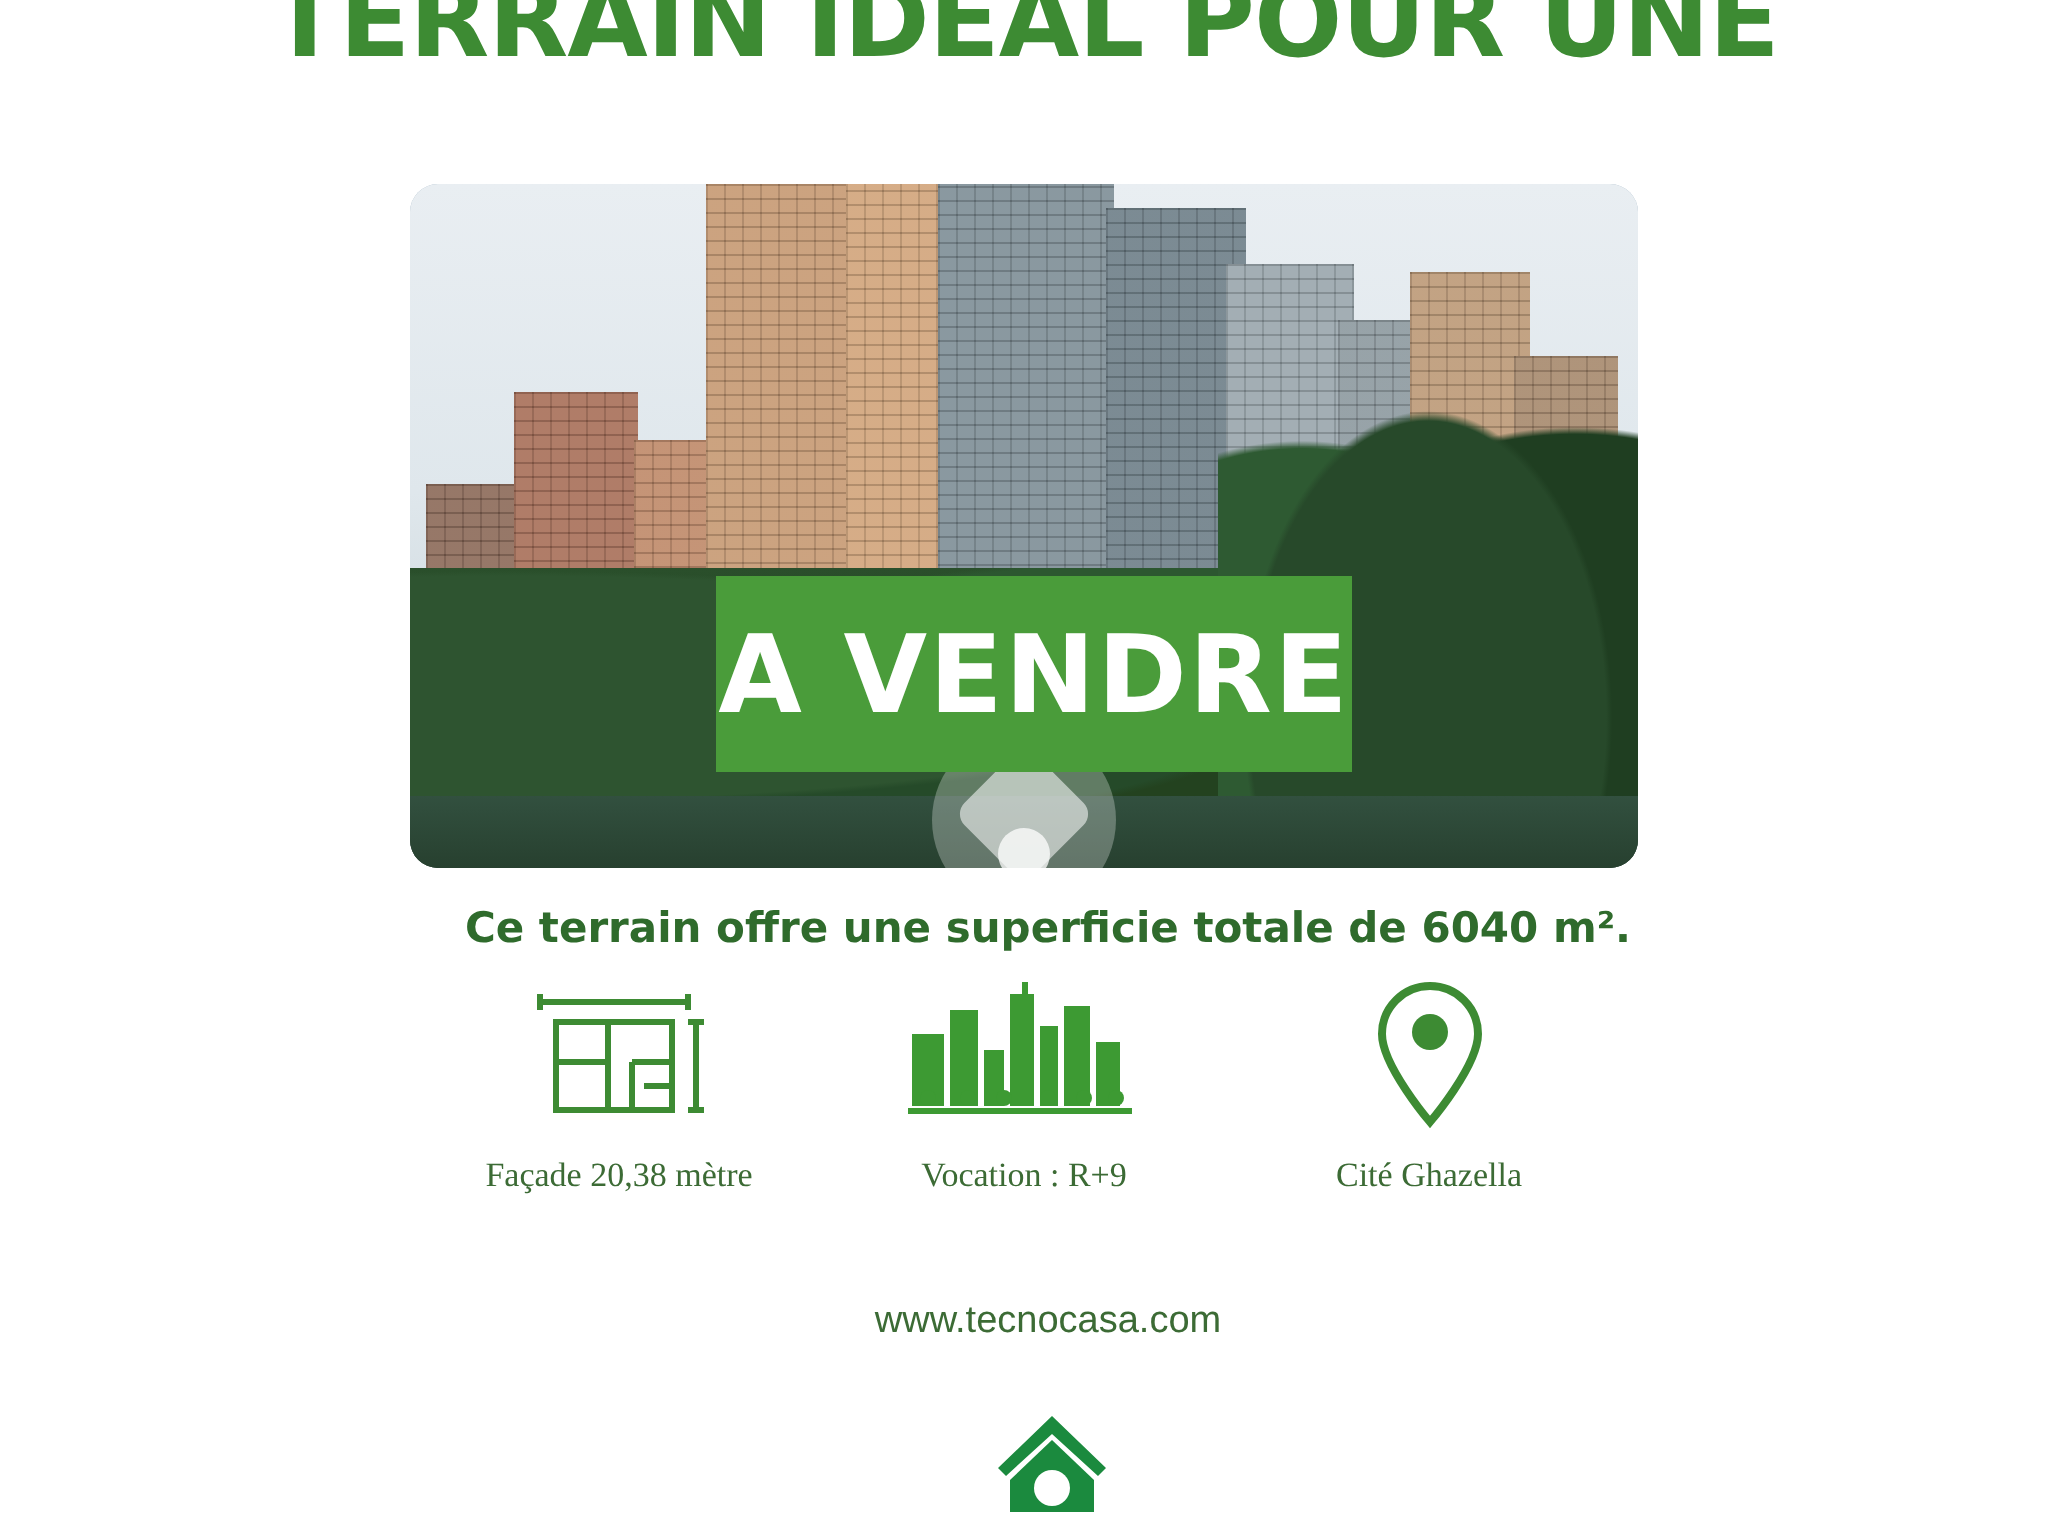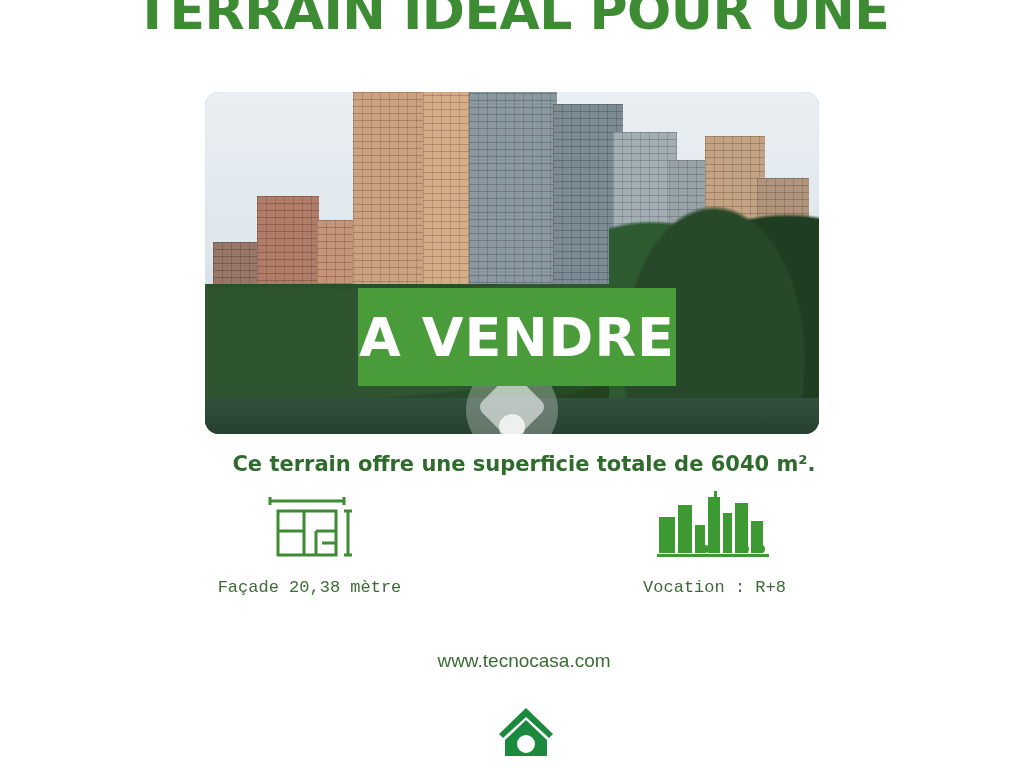--- a/index.html
+++ b/index.html
@@ -187,21 +187,21 @@
   .feature .glyph {
     height: 78px;
     display: flex;
     align-items: center;
     justify-content: center;
   }
   .feature .cap {
     margin-top: 12px;
     font-size: 17px;
     color: #3c6b35;
-    font-family: Liberation Mono, monospace;
+    font-family: Liberation Serif, serif;
   }
 
   
   .website {
     position: absolute;
     top: 650px;
     left: 12px;
     width: 1024px;
     text-align: center;
     font-size: 19px;
@@ -309,23 +309,32 @@
           <rect x="57" y="0" width="3" height="8"></rect>
           <rect x="0" y="63" width="112" height="3"></rect>
           <circle cx="10" cy="58" r="4"></circle>
             <circle cx="30" cy="58" r="4"></circle>
           <circle cx="48" cy="58" r="4"></circle>
             <circle cx="70" cy="58" r="4"></circle>
           <circle cx="88" cy="58" r="4"></circle>
             <circle cx="104" cy="58" r="4"></circle>
         </svg>
       </div>
-      <div class="cap">Vocation : R+8</div>
+      <div class="cap">Vocation : R+9</div>
     </div>
 
+    <div class="feature">
+      <div class="glyph">
+        <svg width="66" height="76" viewBox="0 0 66 76" fill="none" stroke="#3d8b33" stroke-width="4">
+          <path d="M33 72 C33 72 57 44 57 28 A24 24 0 1 0 9 28 C9 44 33 72 33 72 Z"></path>
+          <circle cx="33" cy="27" r="9" fill="#3d8b33" stroke="none"></circle>
+        </svg>
+      </div>
+      <div class="cap">Cité Ghazella</div>
+    </div>
 
   </div>
 
   <div class="website">www.tecnocasa.com</div>
 
   <div class="logo">
     <svg width="58" height="52" viewBox="0 0 58 52">
       <path d="M29 2 L56 28 L52 32 L29 11 L6 32 L2 28 Z" fill="#1b8a3e"></path>
       <path d="M29 14 L50 34 L50 50 L8 50 L8 34 Z" fill="#1b8a3e"></path>
       <circle cx="29" cy="38" r="9" fill="#ffffff"></circle>

